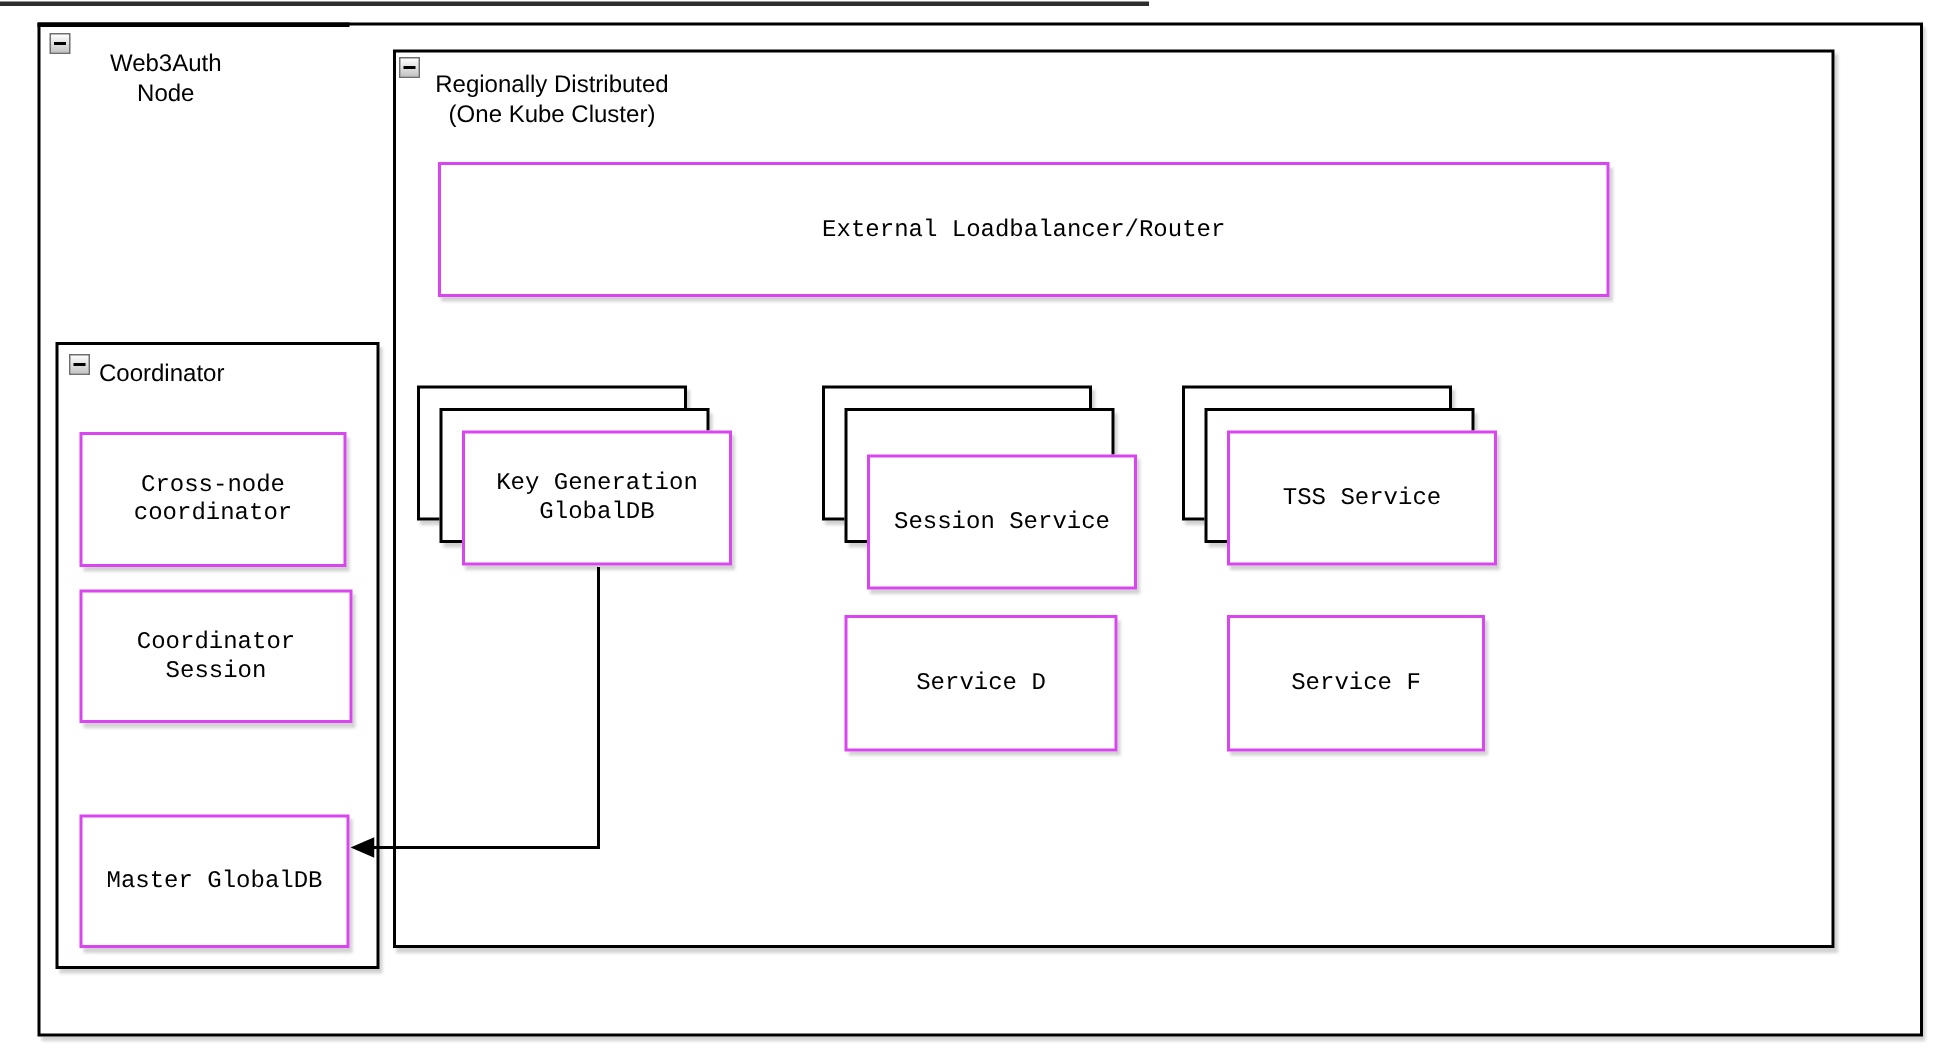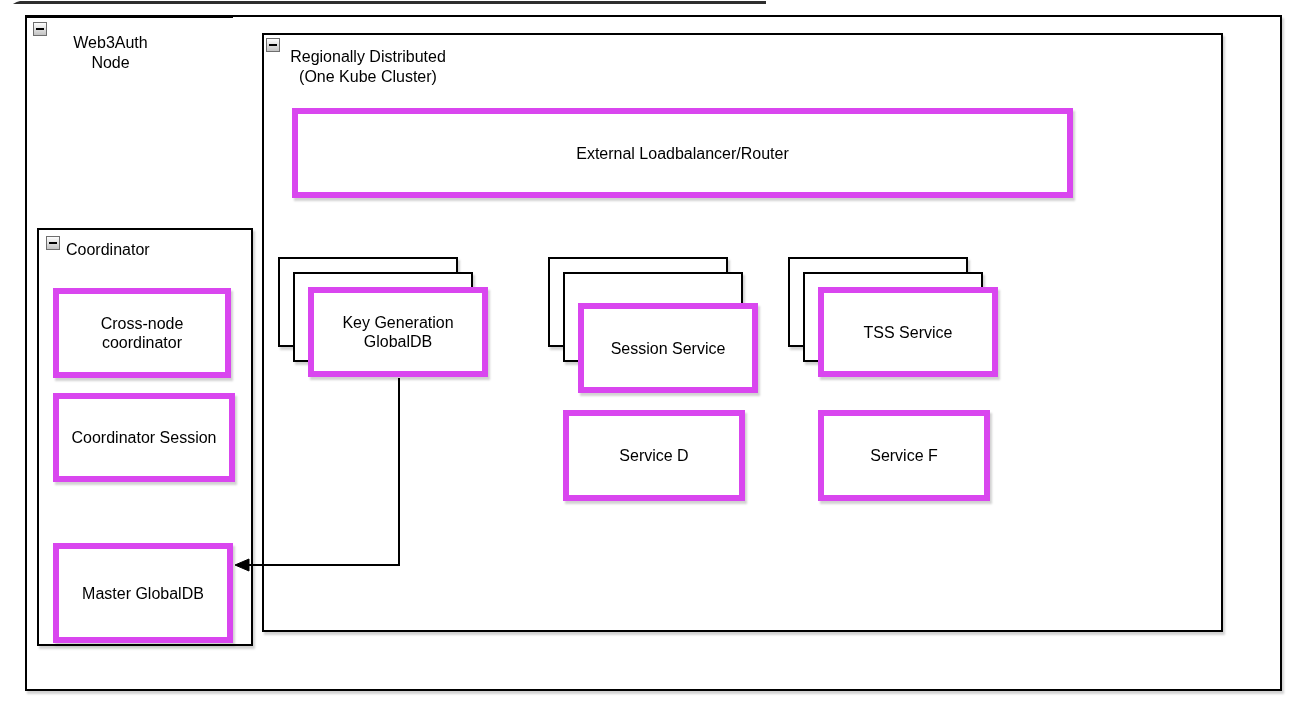--- a/index.html
+++ b/index.html
@@ -3,42 +3,42 @@
 <meta charset="utf-8">
 <style>
   html,body{margin:0;padding:0;background:#ffffff;}
   .canvas{
     position:relative;
     width:1302px;height:708px;
     background:#ffffff;
     font-family:"Liberation Sans", sans-serif;
     color:#000;
     overflow:hidden;
-    border-radius:27px;
   }
   .container{
     position:absolute;
     background:#ffffff;
     border:2px solid #000;
     box-sizing:border-box;
     box-shadow:2px 3px 2px rgba(0,0,0,0.18);
   }
   .box{
     position:absolute;
     background:#ffffff;
-    border:6px solid #d946ef;
+    border:2px solid #d946ef;
     box-sizing:border-box;
     display:flex;
     align-items:center;
     justify-content:center;
     text-align:center;
     font-size:16px;
     line-height:19px;
     white-space:pre-line;
     box-shadow:2px 3px 2px rgba(0,0,0,0.18);
+    font-family:Liberation Mono, monospace;
   }
   .layer{
     position:absolute;
     background:#ffffff;
     border:2px solid #000;
     box-sizing:border-box;
     box-shadow:2px 3px 2px rgba(0,0,0,0.18);
   }
   .lbl{
     position:absolute;
@@ -146,21 +146,21 @@
 
   <div class="box" style="left:53px;top:288px;width:178px;height:90px;">
     <span>Cross-node
 coordinator</span>
   </div>
 
   <div class="box" style="left:53px;top:393px;width:182px;height:89px;">
     <span>Coordinator Session</span>
   </div>
 
-  <div class="box" style="left:53px;top:543px;width:180px;height:100px;">
+  <div class="box" style="left:53px;top:543px;width:180px;height:89px;">
     <span>Master GlobalDB</span>
   </div>
 
   <svg class="edge-layer" width="1302" height="708" viewBox="0 0 1302 708">
     <polyline points="399,378 399,565 248,565" fill="none" stroke="#000" stroke-width="2"></polyline>
     <polygon points="235,565 249,559 249,571" fill="#000" stroke="#000"></polygon>
   </svg>
 
 </div>
 

